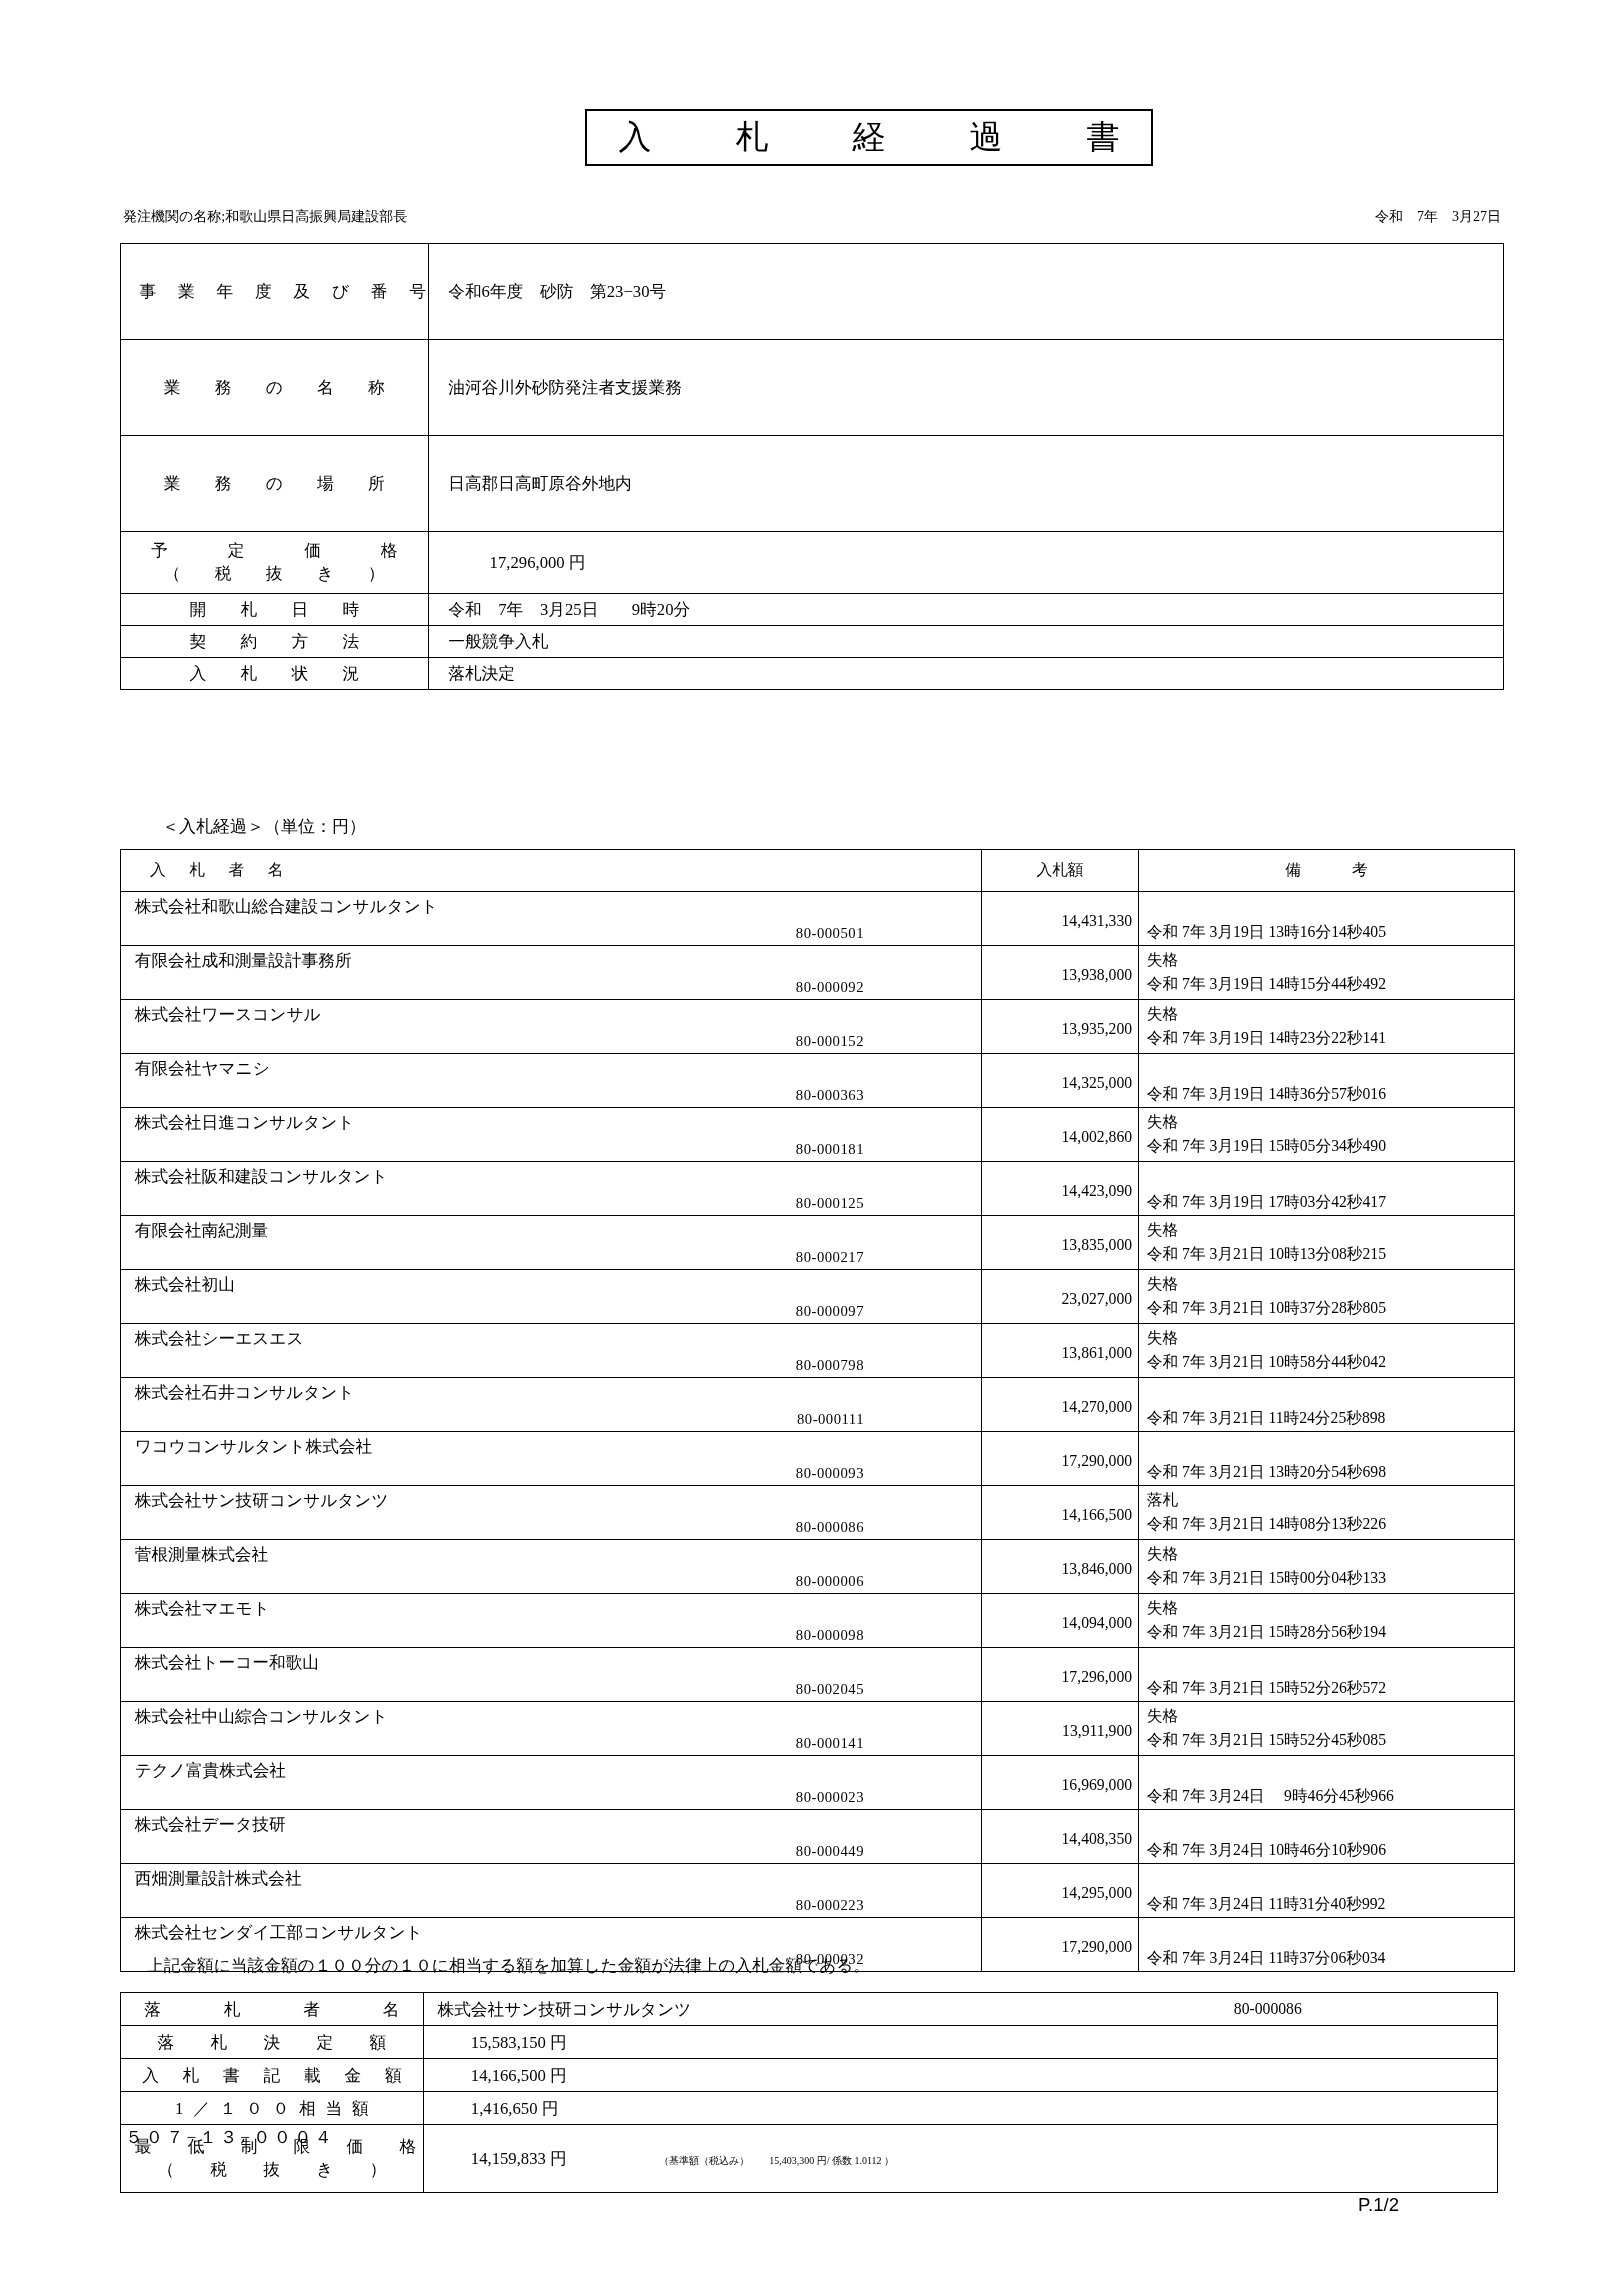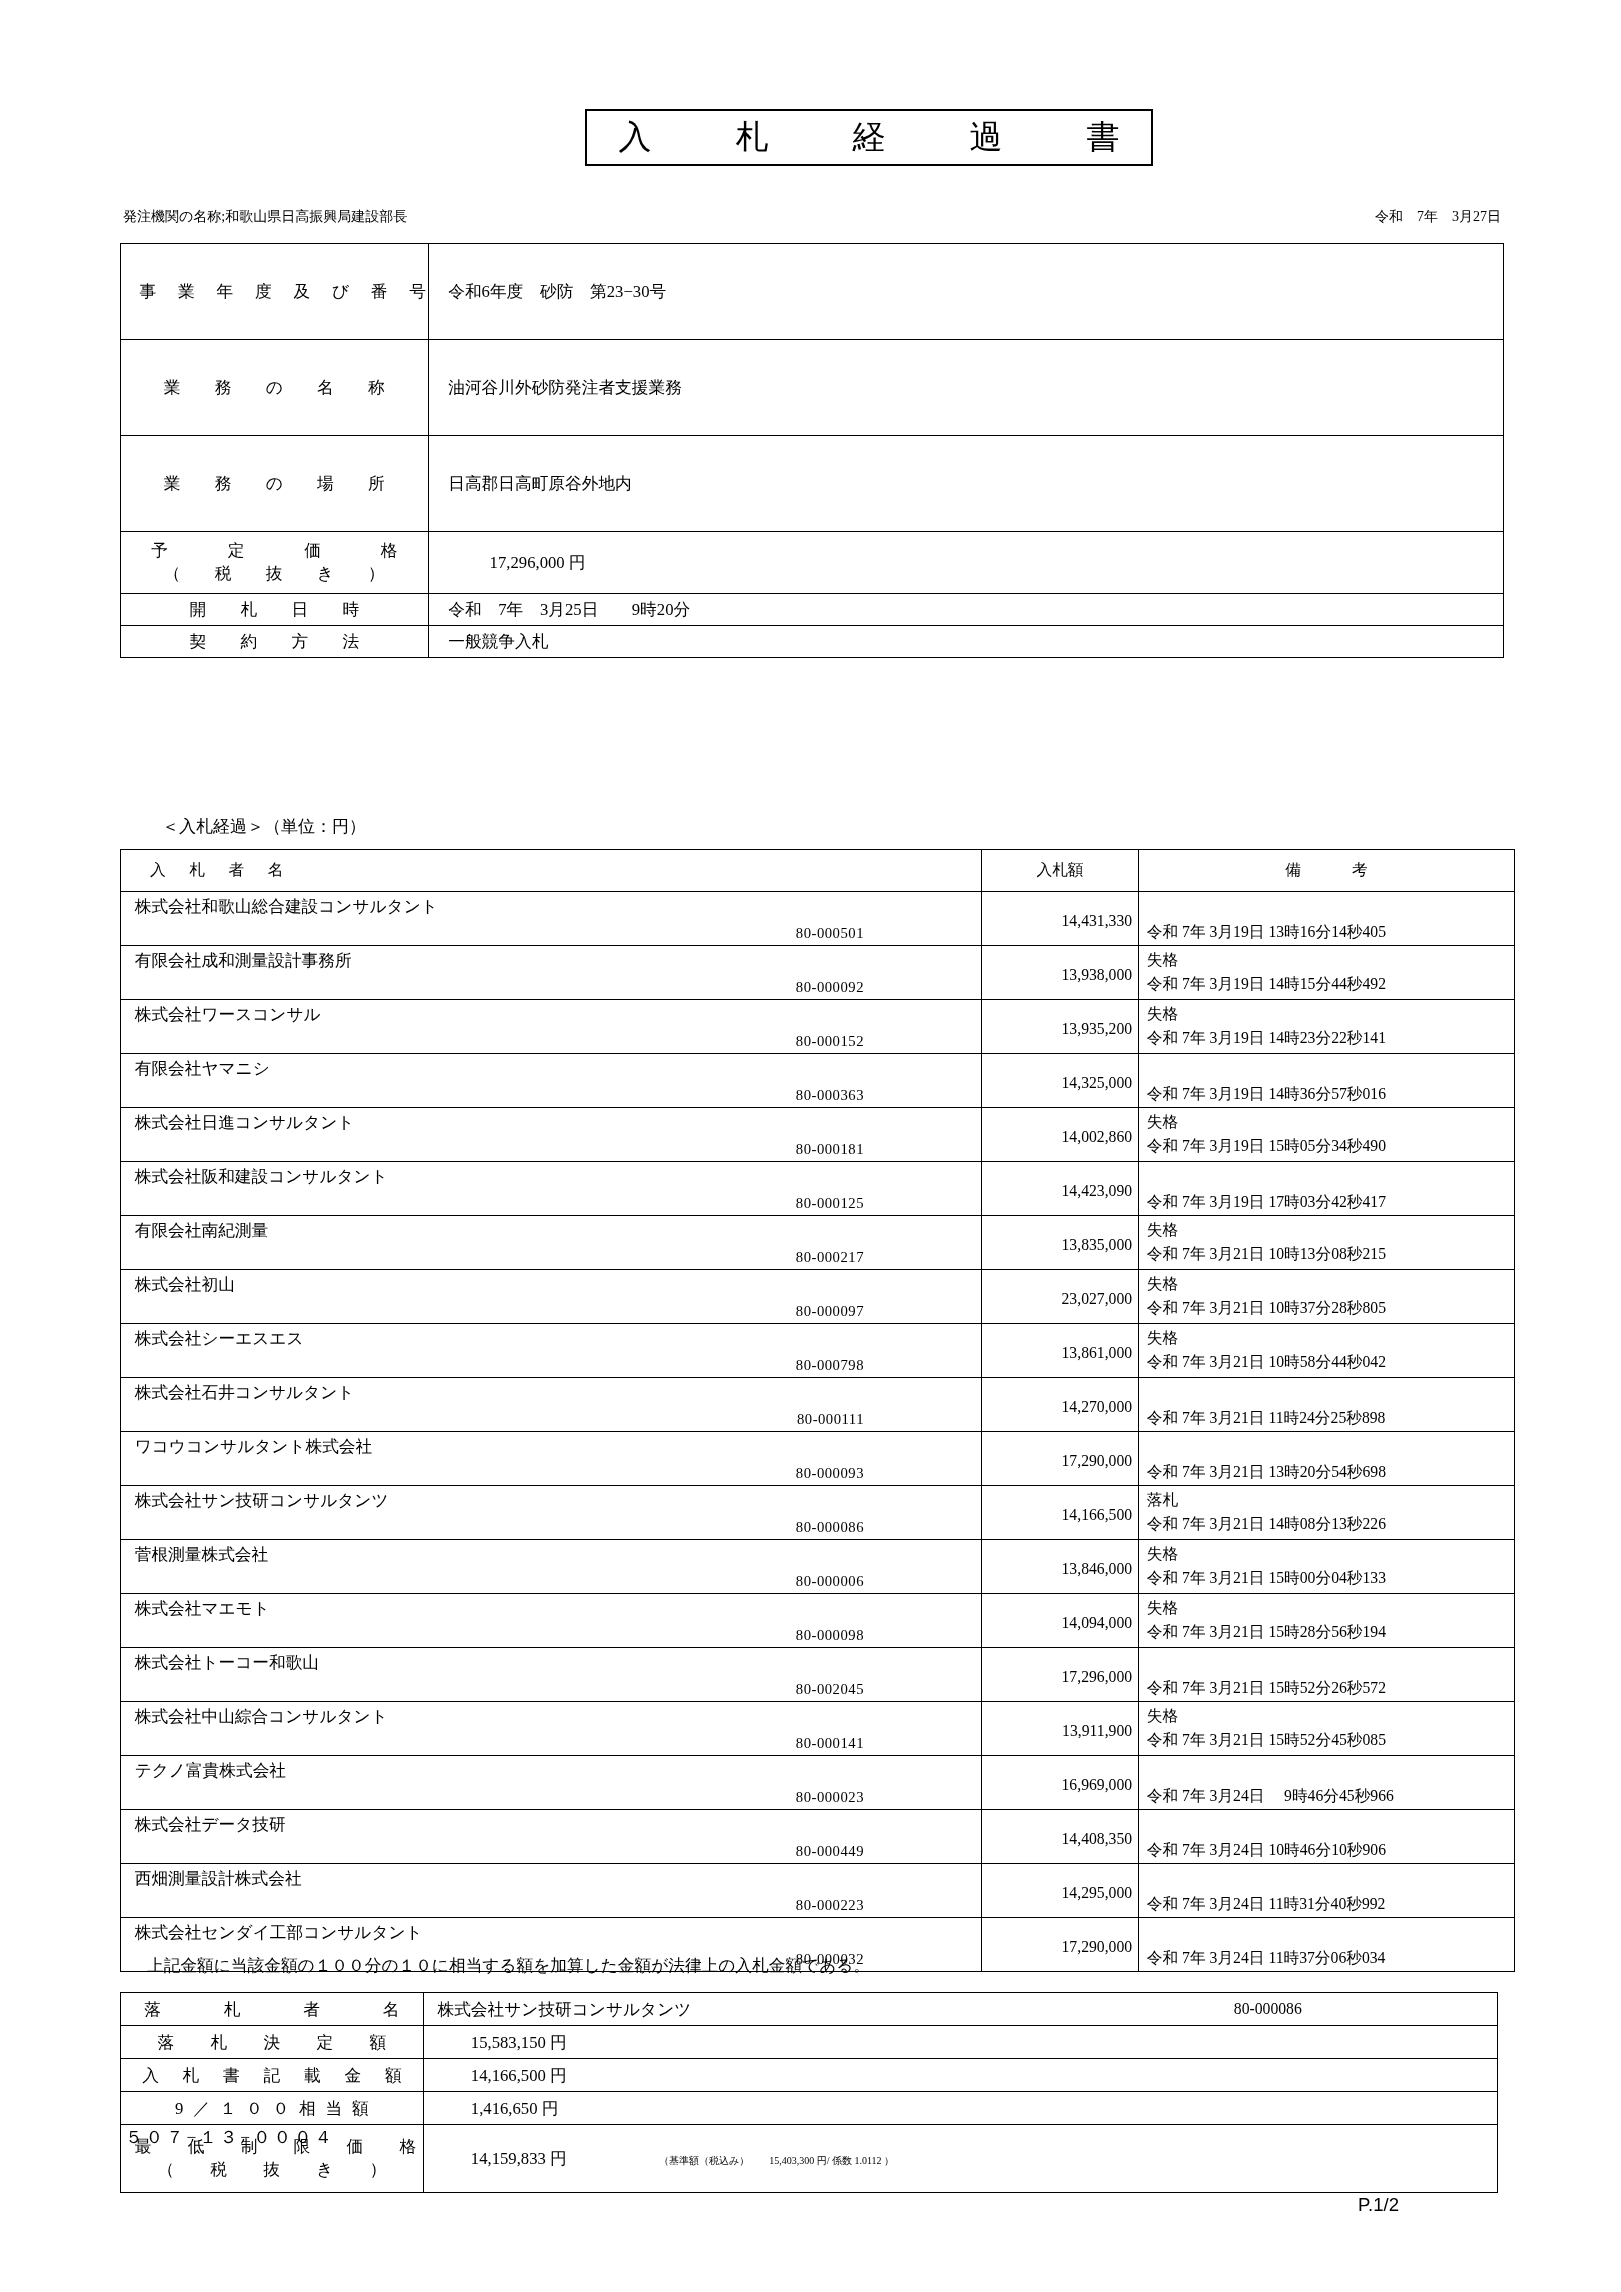--- a/index.html
+++ b/index.html
@@ -266,20 +266,24 @@
         </td>
         <td class="val price-val">17,296,000 円</td>
       </tr>
       <tr class="r-thin">
         <td class="lbl"><span class="sp">開　札　日　時</span></td>
         <td class="val">令和　7年　3月25日　　9時20分</td>
       </tr>
       <tr class="r-thin">
         <td class="lbl"><span class="sp">契　約　方　法</span></td>
         <td class="val">一般競争入札</td>
+      </tr>
+      <tr class="r-thin">
+        <td class="lbl"><span class="sp">入　札　状　況</span></td>
+        <td class="val">落札決定</td>
       </tr>
     </tbody>
   </table>
 
   <div class="cap-row">
     <div class="cap-left">＜入札経過＞</div>
     <div>（単位：円）</div>
   </div>
 
   <table class="bid-table">
@@ -522,21 +526,21 @@
       </tr>
       <tr class="h32">
         <td class="rlbl"><span class="sp">落　札　決　定　額</span></td>
         <td class="rval rval-money">15,583,150 円</td>
       </tr>
       <tr class="h32">
         <td class="rlbl"><span class="sp">入 札 書 記 載 金 額</span></td>
         <td class="rval rval-money">14,166,500 円</td>
       </tr>
       <tr class="h32">
-        <td class="rlbl"><span class="sp">9／１００相当額</span></td>
+        <td class="rlbl"><span class="sp">1／１００相当額</span></td>
         <td class="rval rval-money">1,416,650 円</td>
       </tr>
       <tr class="h62">
         <td class="rlbl two-line">
           <div><span class="sp">最　低　制　限　価　格</span></div>
           <div><span class="sp">（　税　抜　き　）</span></div>
         </td>
         <td class="rval rval-money">
           <span>14,159,833 円</span>
           <span class="base-extra">（基準額（税込み）　　15,403,300 円/ 係数 1.0112 ）</span>

